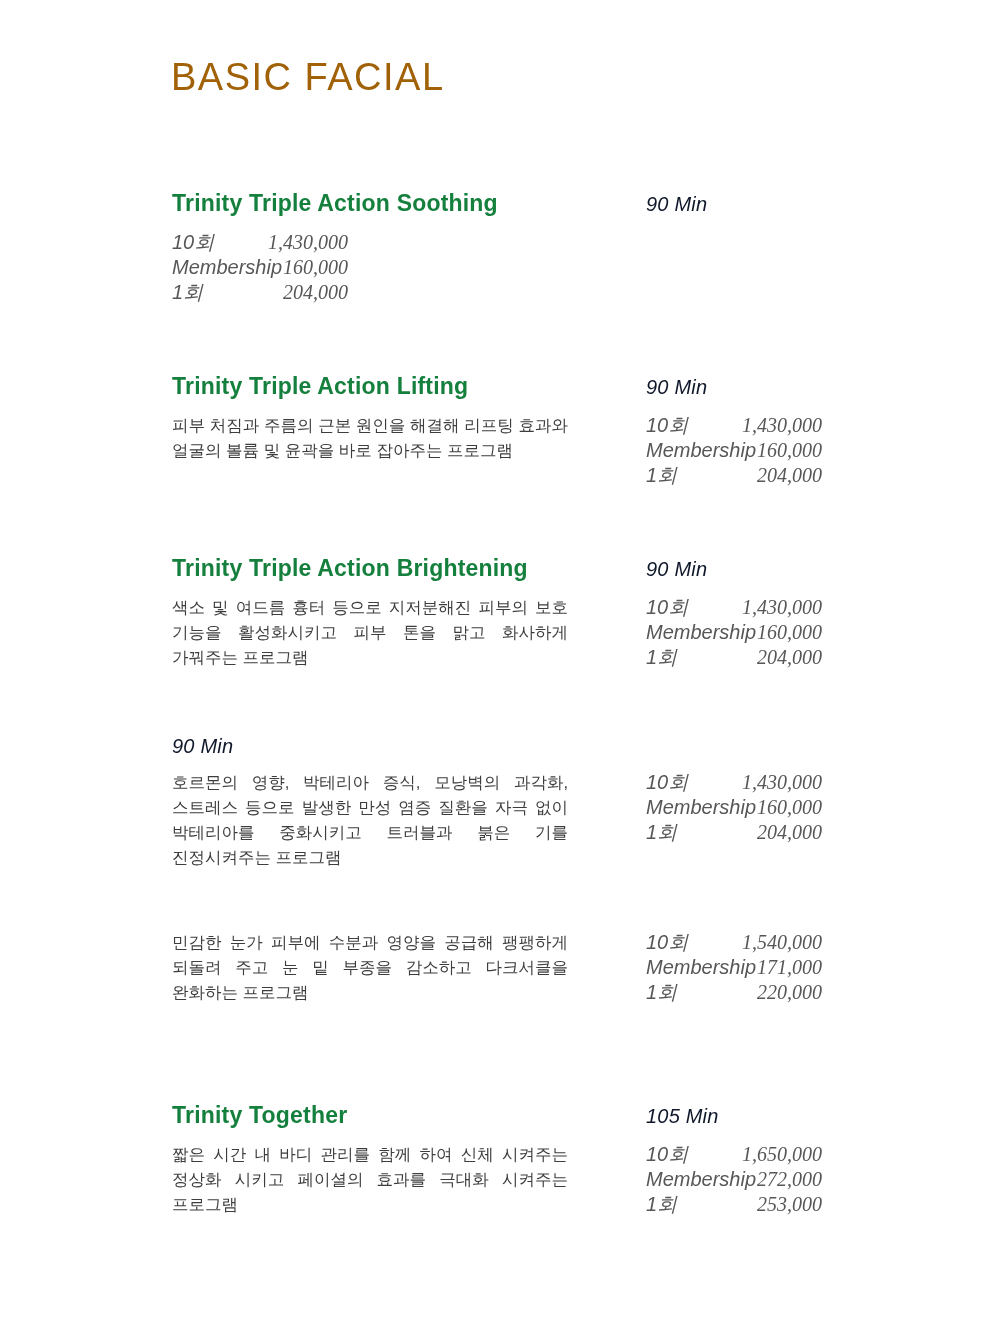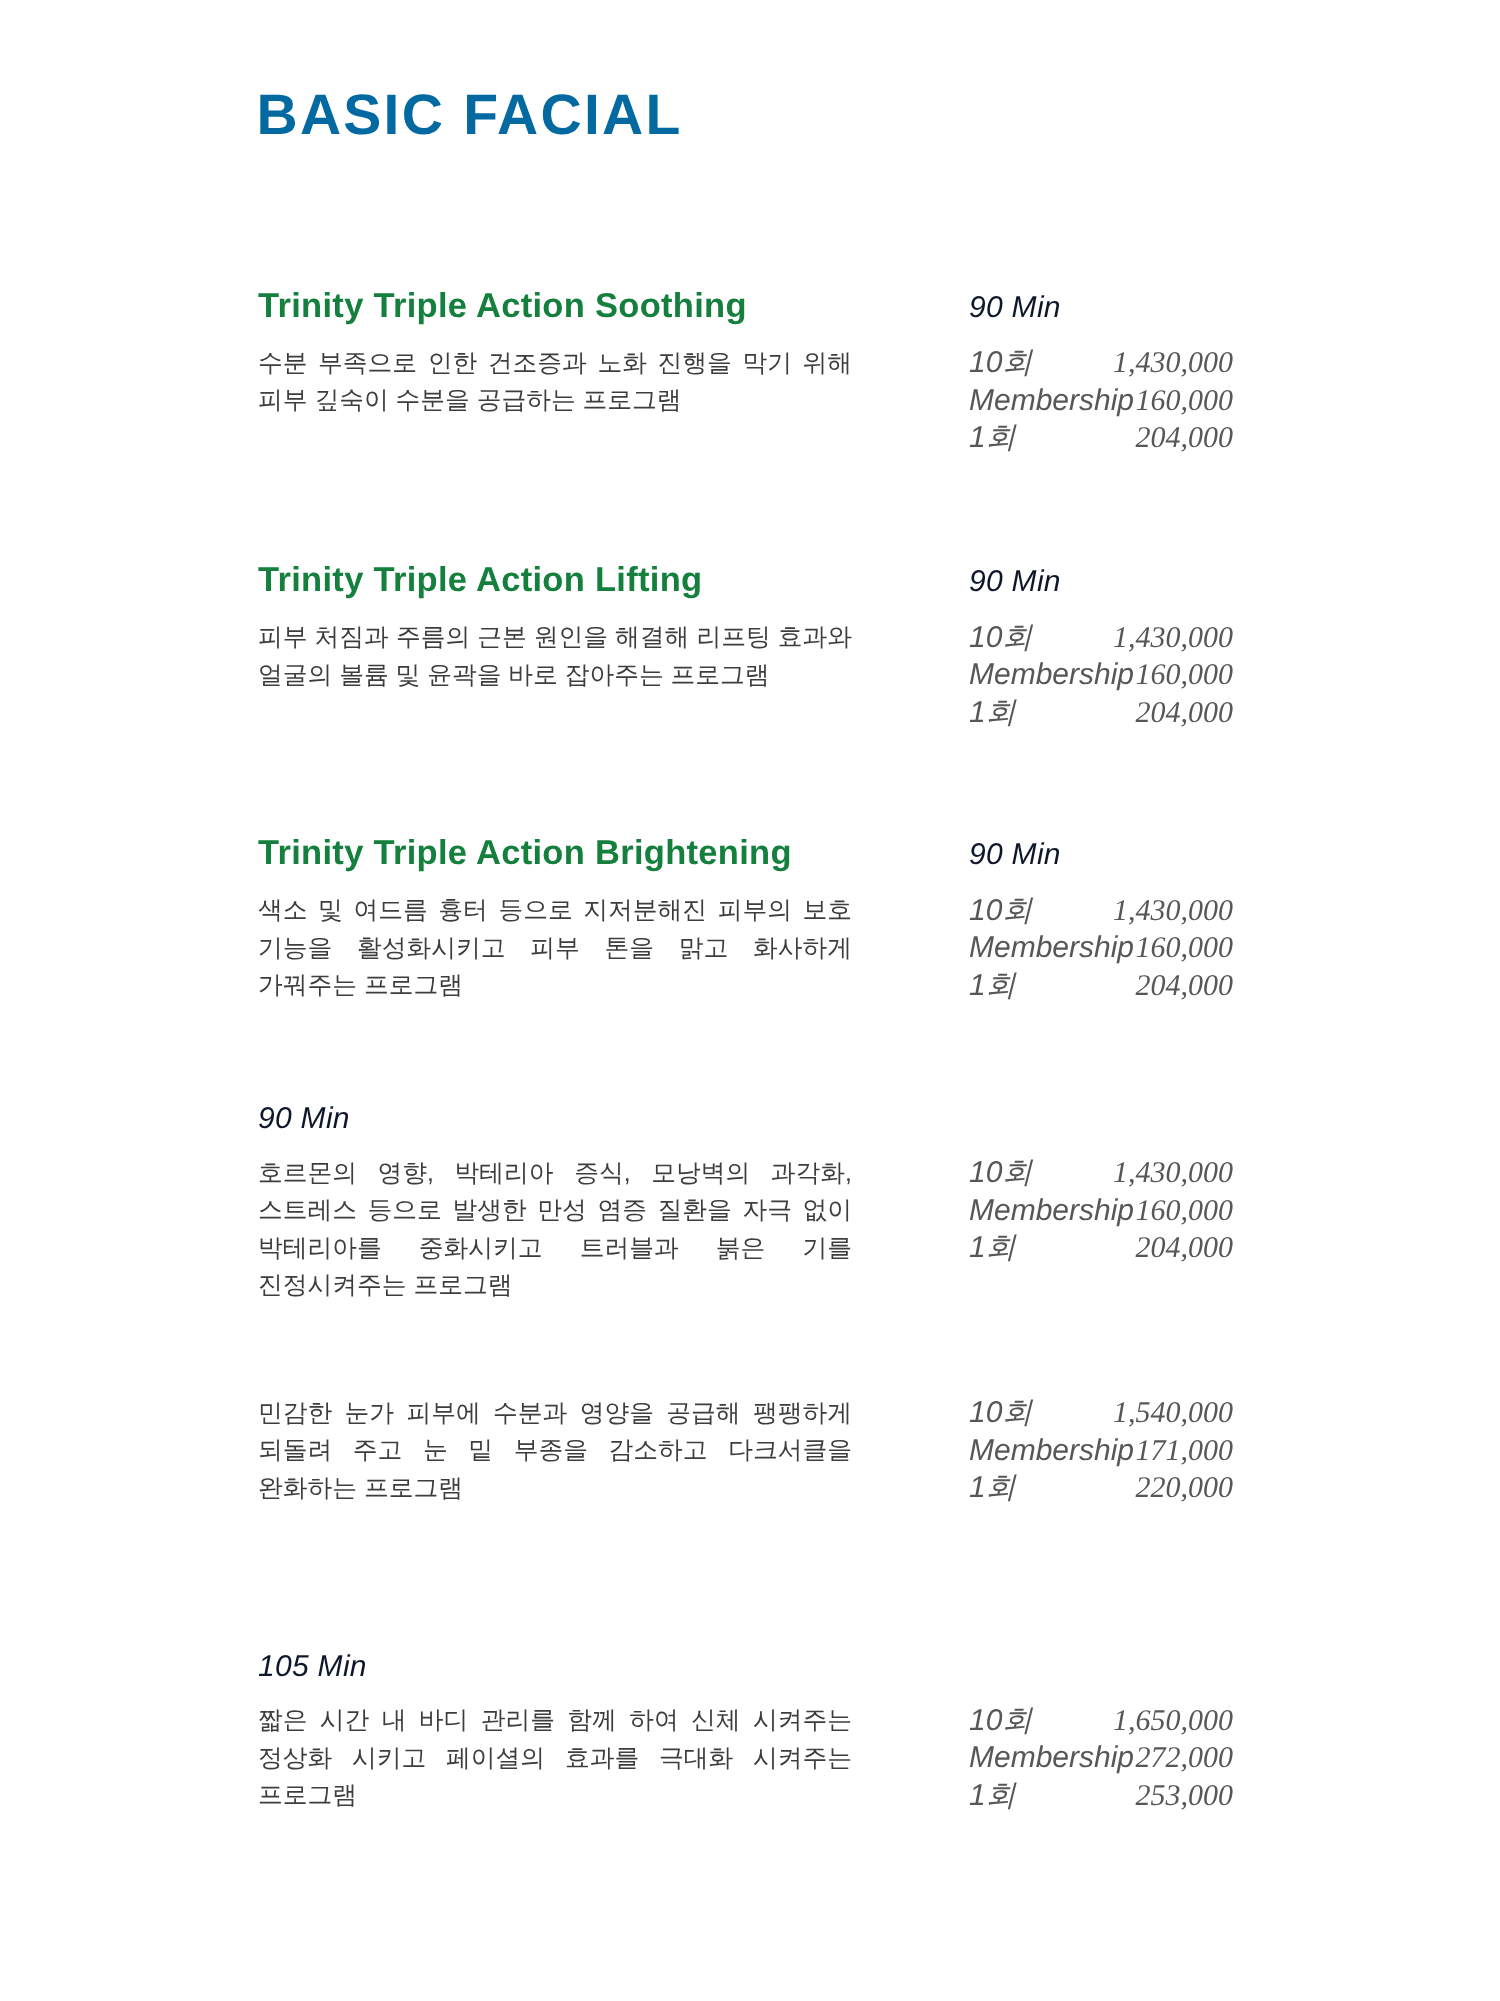--- a/index.html
+++ b/index.html
@@ -18,24 +18,24 @@
     position: absolute;
     inset: 0;
     background: #ffffff;
   }
   h1.page-title {
     position: absolute;
     left: 171px;
     top: 58px;
     margin: 0;
     font-size: 38px;
-    font-weight: 700;
+    font-weight: 400;
     letter-spacing: 1.5px;
     line-height: 1;
-    color: #0369a1;
+    color: #a16207;
   }
   section.treatment {
     position: absolute;
     left: 172px;
     width: 650px;
   }
   .head {
     display: flex;
     align-items: baseline;
   }
@@ -95,21 +95,20 @@
 <div class="page">
 
   <h1 class="page-title">BASIC FACIAL</h1>
 
   <section class="treatment" style="top:188px">
     <div class="head">
       <h2 class="t-title">Trinity Triple Action Soothing</h2>
       <div class="rightcol dur">90 Min</div>
     </div>
     <div class="bodyrow">
-      <p class="desc">수분 부족으로 인한 건조증과 노화 진행을 막기 위해 피부 깊숙이 수분을 공급하는 프로그램</p>
       <div class="rightcol prices">
         <div class="price-row">
           <span class="pl">10회</span>
           <span class="pv">1,430,000</span>
         </div>
         <div class="price-row">
           <span class="pl">Membership</span>
           <span class="pv">160,000</span>
         </div>
         <div class="price-row">
@@ -206,20 +205,21 @@
         <div class="price-row">
           <span class="pl">1회</span>
           <span class="pv">220,000</span>
         </div>
       </div>
     </div>
   </section>
 
   <section class="treatment" style="top:1100px">
     <div class="head">
+      <h2 class="t-title">Trinity Together</h2>
       <div class="rightcol dur">105 Min</div>
     </div>
     <div class="bodyrow">
       <p class="desc">짧은 시간 내 바디 관리를 함께 하여 신체 시켜주는 정상화 시키고 페이셜의 효과를 극대화 시켜주는 프로그램</p>
       <div class="rightcol prices">
         <div class="price-row">
           <span class="pl">10회</span>
           <span class="pv">1,650,000</span>
         </div>
         <div class="price-row">

